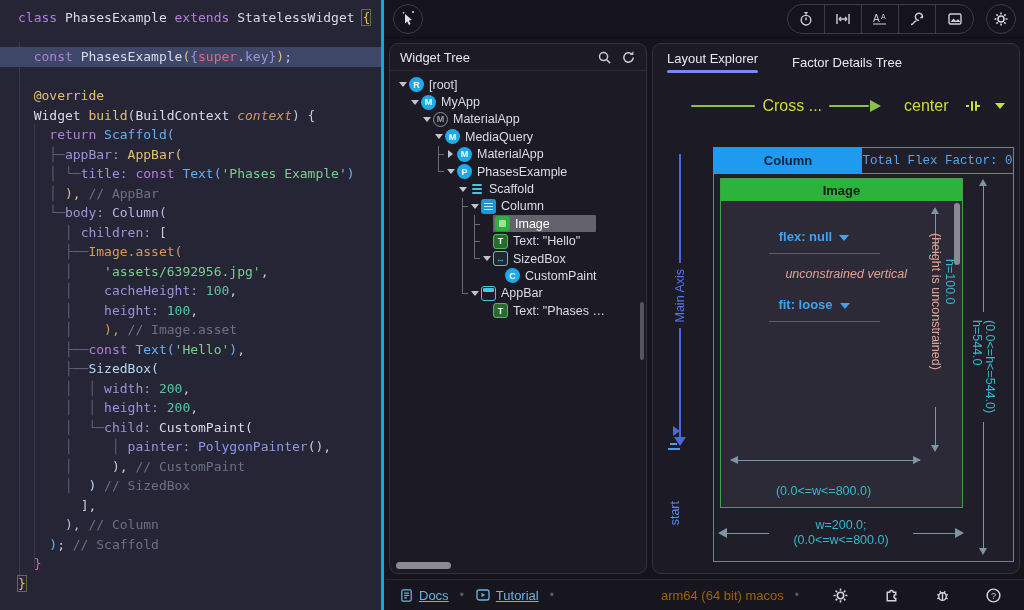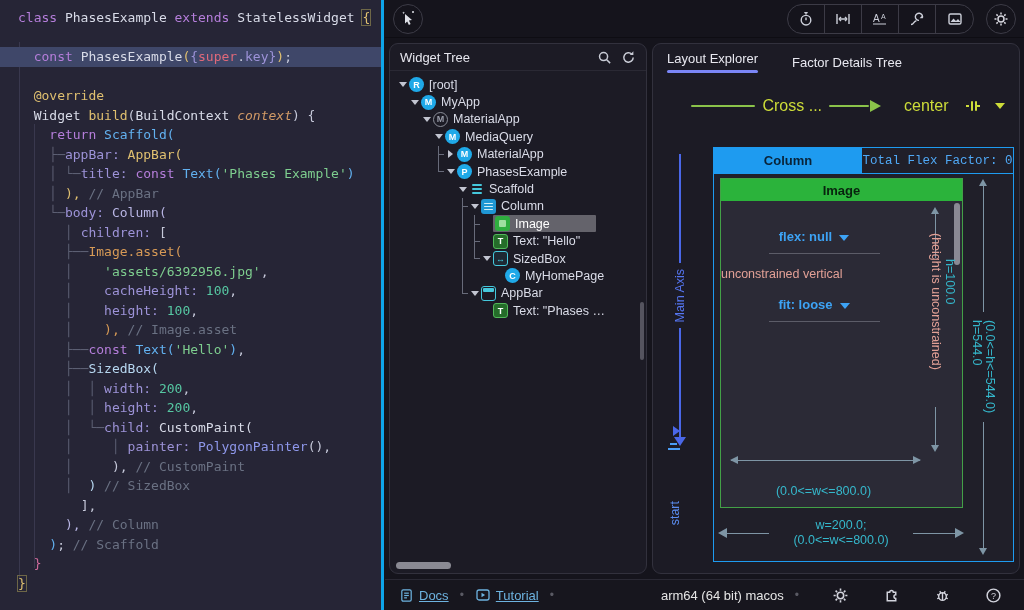--- a/index.html
+++ b/index.html
@@ -111,21 +111,21 @@
   .col-body{position:absolute;top:27px;left:0;right:0;bottom:0;}
 
   .image-box{position:absolute;left:6px;top:3px;width:243px;height:330px;border:1.5px solid #43a047;background:#2b2a36;}
   .img-head{height:22px;background:#2bb33b;color:#08230e;font-weight:bold;font-size:13px;display:flex;align-items:center;justify-content:center;}
   .img-body{position:absolute;top:22px;left:0;right:0;bottom:0;}
   .drop{position:absolute;left:0;right:55px;text-align:center;color:#3da3f5;font-size:13px;font-weight:bold;cursor:pointer;}
   .drop .dchev{display:inline-block;width:0;height:0;border-left:5px solid transparent;border-right:5px solid transparent;border-top:6px solid #3da3f5;margin-left:7px;}
   .d1{top:28px}.d2{top:96px}
   .divider{position:absolute;left:48px;right:82px;border-top:1px solid #5c5c68;}
   .dv1{top:52px}.dv2{top:120px}
-  .unc{position:absolute;top:66px;left:0;right:55px;text-align:left;color:#e2a096;font-size:12.5px;}
+  .unc{position:absolute;top:66px;left:0;right:55px;text-align:right;color:#e2a096;font-style:italic;font-size:12.5px;}
   .img-scroll{position:absolute;right:2px;top:2px;width:6px;height:62px;background:#8a8994;border-radius:3px;}
   .iarr{position:absolute;right:23px;display:flex;flex-direction:column;align-items:center;}
   .iarr-up{top:6px;}
   .iarr-down{top:206px;}
   .g-vline{width:0;border-left:1.5px solid #7e95a5;}
   .g-tri-up{width:0;height:0;border-left:4.5px solid transparent;border-right:4.5px solid transparent;border-bottom:7px solid #7e95a5;}
   .g-tri-down{width:0;height:0;border-left:4.5px solid transparent;border-right:4.5px solid transparent;border-top:7px solid #7e95a5;}
   .h100{position:absolute;right:6px;top:58px;color:#35b8cc;}
   .hnote{position:absolute;right:20px;top:32px;color:#e2a096;}
   .harrow{position:absolute;left:10px;right:42px;bottom:46px;border-top:1.5px solid #7e95a5;}
@@ -143,21 +143,21 @@
 
   .col-height-rail{position:absolute;right:8px;top:4px;bottom:6px;width:44px;display:flex;flex-direction:column;align-items:center;}
   .chr-line{width:0;border-left:1.5px solid #7e95a5;flex:1;}
   .chr-text{display:flex;margin:8px 0;color:#35b8cc;}
 
   
   .statusbar{height:31px;flex:none;border-top:1px solid #2a2934;display:flex;align-items:center;padding:0 14px 0 14px;background:#17161e;}
   .sb-link{display:flex;align-items:flex-end;gap:5px;color:#6db3e0;font-size:13px;cursor:pointer;}
   .sb-link .lbl{text-decoration:underline;}
   .sb-dot{color:#5a5a64;margin:0 11px;font-size:12px;}
-  .platform{color:#e5e5e5;font-size:13px;margin-left:96px;}
+  .platform{color:#a16207;font-size:13px;margin-left:96px;}
   .sb-icons{margin-left:auto;display:flex;gap:34px;align-items:center;padding-right:8px;}
   .sb-btn{cursor:pointer;display:flex;align-items:center;}
 </style>
 </head>
 <body>
 
 <div class="app">
 
   <div class="editor">
     <div class="iguide ig1"></div>
@@ -377,21 +377,21 @@
               <span class="tc"></span>
               <span class="tc"></span>
               <span class="tc"></span>
               <span class="tc tc-I"></span>
               <span class="tc"></span>
               <span class="tc"></span>
               <span class="chev"></span>
               <span class="wicon wi-custompaint">
                 <span>C</span>
               </span>
-              <span class="tlabel">MyHomePage</span>
+              <span class="tlabel">CustomPaint</span>
             </div>
             <div class="trow">
               <span class="tc"></span>
               <span class="tc"></span>
               <span class="tc"></span>
               <span class="tc"></span>
               <span class="tc"></span>
               <span class="tc tc-L"></span>
               <span class="chev chev-down"></span>
               <span class="wicon wi-appbar">

